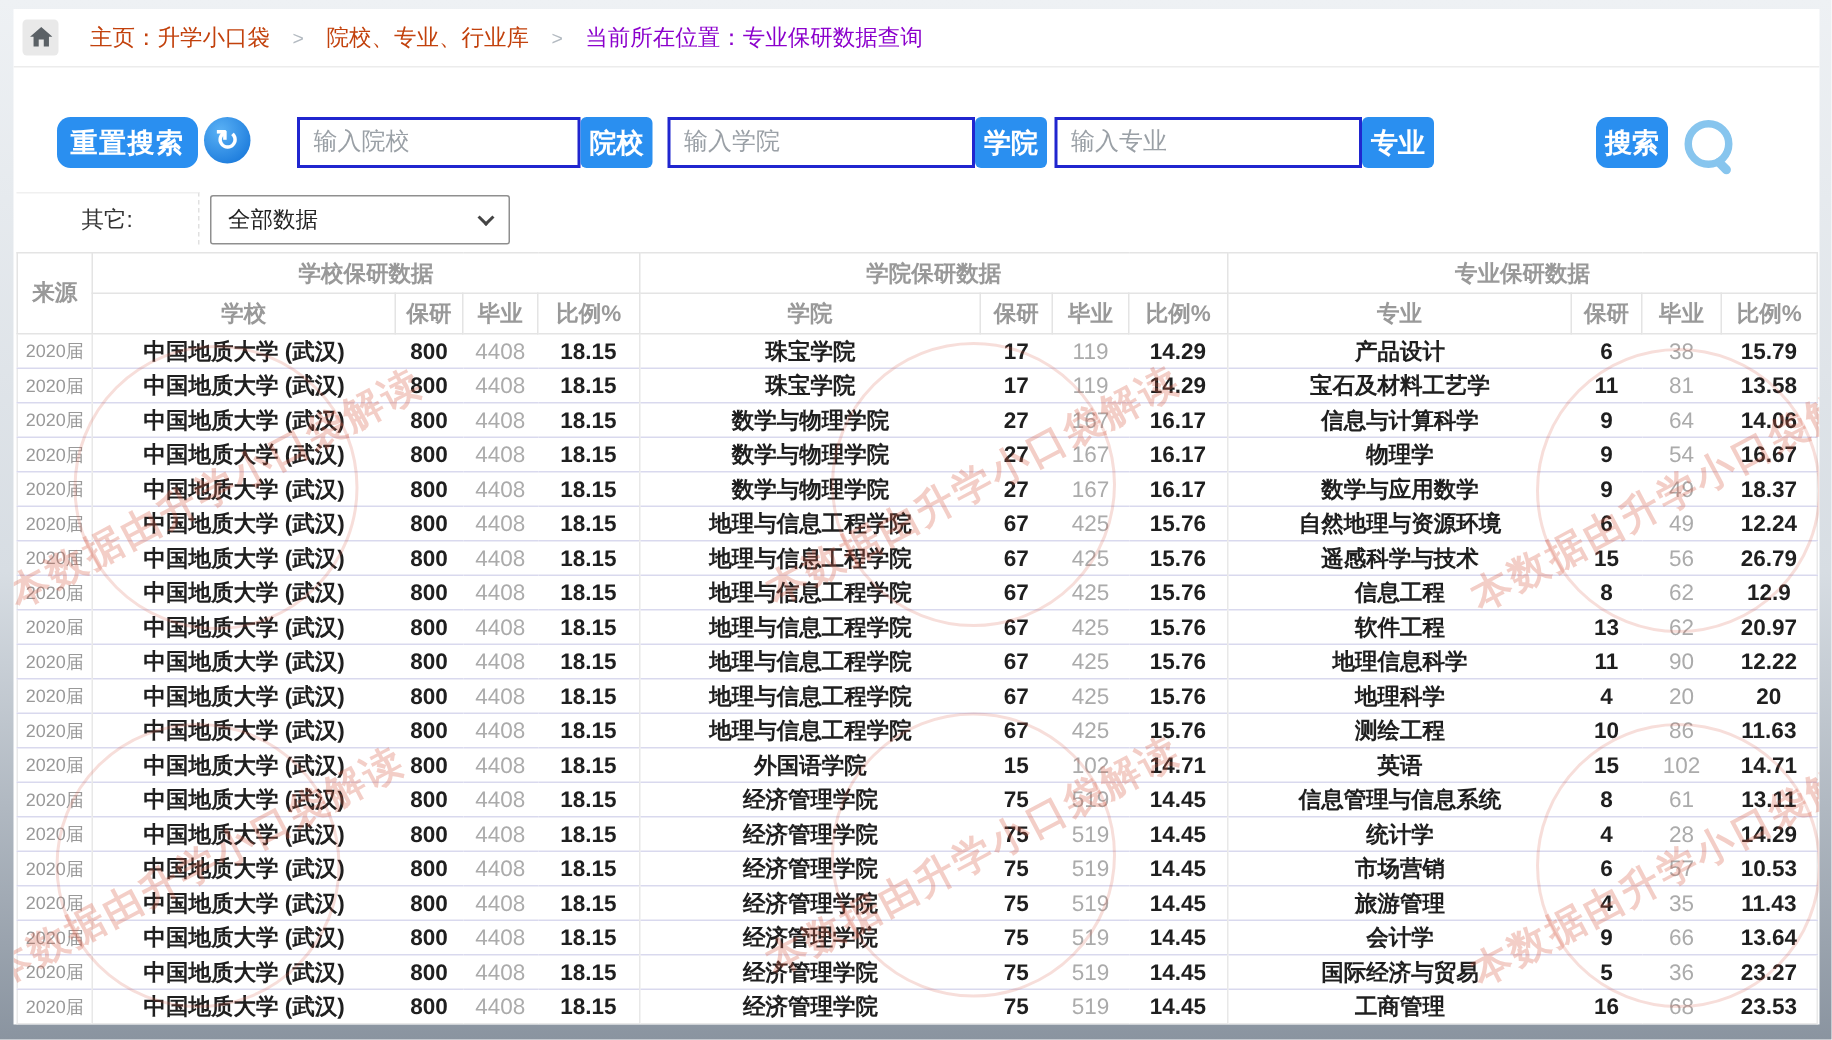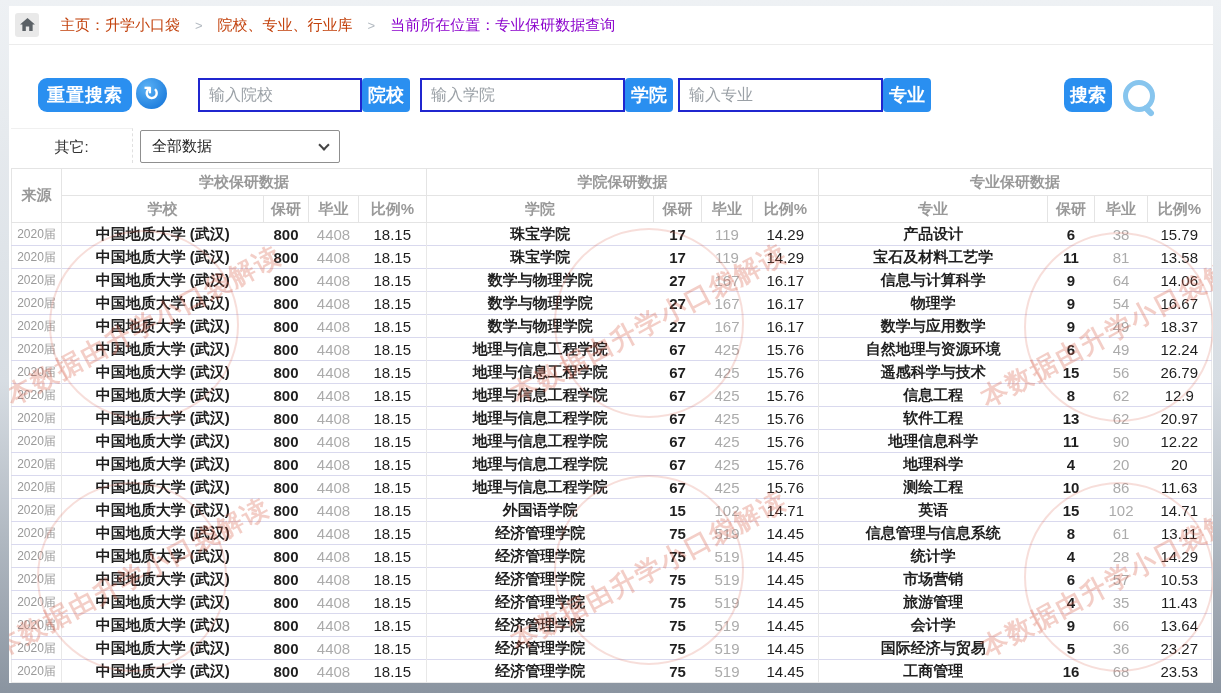--- a/index.html
+++ b/index.html
@@ -18,21 +18,21 @@
   .home { width: 24px; height: 24px; background: #e9e9e9; border-radius: 3px; display: flex; align-items: center; justify-content: center; margin-right: 21px; }
   .crumb { color: #c2410c; font-size: 15px; }
   .sep { color: #b3bac1; font-size: 13px; margin: 0 15px; }
   .current { color: #8b00cc; font-size: 15px; font-weight: 500; }
   
   .searchrow { margin: 33px 0 0 29px; height: 34px; display: flex; padding-right: 56px; }
   .btn-cal { background: #2a8ff0; color: #fff; border: none; border-radius: 9px; height: 34px; padding: 0 9px; font-size: 18px; font-weight: bold; letter-spacing: 1px; cursor: pointer; font-family: "Liberation Serif", serif; }
   .refresh { width: 31px; height: 31px; border-radius: 50%; background: radial-gradient(circle at 35% 30%, #5ab1f5, #0e6fd6); color: #fff; display: flex; align-items: center; justify-content: center; font-size: 19px; font-weight: bold; margin-left: 4px; cursor: pointer; }
   .inp { height: 34px; border: 2px solid #2026cf; padding: 0 9px; font-size: 16px; color: #333; outline: none; }
   .inp::placeholder { color: #9aa0a6; }
-  .inp1 { margin-left: 31px; width: 164px; }
+  .inp1 { margin-left: 31px; width: 189px; }
   .inp2 { margin-left: 10px; width: 205px; }
   .inp3 { margin-left: 5px;  width: 205px; }
   .btn-sq { background: #2a8ff0; color: #fff; height: 34px; min-width: 48px; font-size: 18px; font-weight: bold; border: none; border-radius: 4px; cursor: pointer; font-family: "Liberation Serif", serif; }
   .btn-search { margin-left: auto; border-radius: 8px; }
   .mag { margin-left: 9px; position: relative; width: 36px; height: 36px; cursor: pointer; }
   .mag::before { content: ""; position: absolute; left: 2px; top: 2px; width: 22px; height: 22px; border: 5px solid #87c5ee; border-radius: 50%; }
   .mag::after { content: ""; position: absolute; left: 25px; top: 26px; width: 13px; height: 6px; background: #87c5ee; border-radius: 3px; transform: rotate(45deg); transform-origin: 0 0; }
   
   .filterrow { margin: 16px 0 0 2px; display: flex; align-items: flex-end; height: 35px; }
   .filter-label { width: 122px; text-align: center; color: #333; font-size: 15px; height: 35px; line-height: 35px; border-top: 1px solid #f0f0f0; border-right: 1px dashed #e0e0e0; }
@@ -42,21 +42,21 @@
   .chev { width: 8px; height: 8px; border-right: 2px solid #444; border-bottom: 2px solid #444; transform: rotate(45deg); margin-left: auto; margin-top: -4px; }
   
   .tablewrap { margin: 5px 2px 0; }
   table { width: 100%; border-collapse: collapse; table-layout: fixed; font-size: 15px; border: 1px solid #e9e9e9; }
   thead th { color: #999; font-weight: bold; border: 1px solid #e4e4e4; height: 27px; text-align: center; }
   tbody td { height: 23px; border-top: 1px solid #d9d9ee; text-align: center; overflow: hidden; white-space: nowrap; }
   .c-src { color: #999; font-size: 12px; }
   .c-name { font-weight: bold; color: #1f1f1f; }
   .c-by { font-weight: bold; color: #1f1f1f; }
   .c-bi { color: #ababab; }
-  .c-ratio { font-weight: normal; color: #1f1f1f; }
+  .c-ratio { font-weight: bold; color: #1f1f1f; }
   .ge { border-right: 1px solid #e8e8e8; }
   
   .wm { position: absolute; left: 0; top: 164px; right: 0; bottom: 0; overflow: hidden; pointer-events: none; }
   .stamp { position: absolute; width: 190px; height: 190px; border: 2px solid rgba(214,92,70,0.20); border-radius: 50%; display: flex; align-items: center; justify-content: center; }
   .stamp span { white-space: nowrap; transform: rotate(-28deg); font-size: 26px; letter-spacing: 2px; font-weight: bold; color: rgba(214,92,70,0.30); }
 </style>
 </head>
 <body>
 
 <div class="window">

